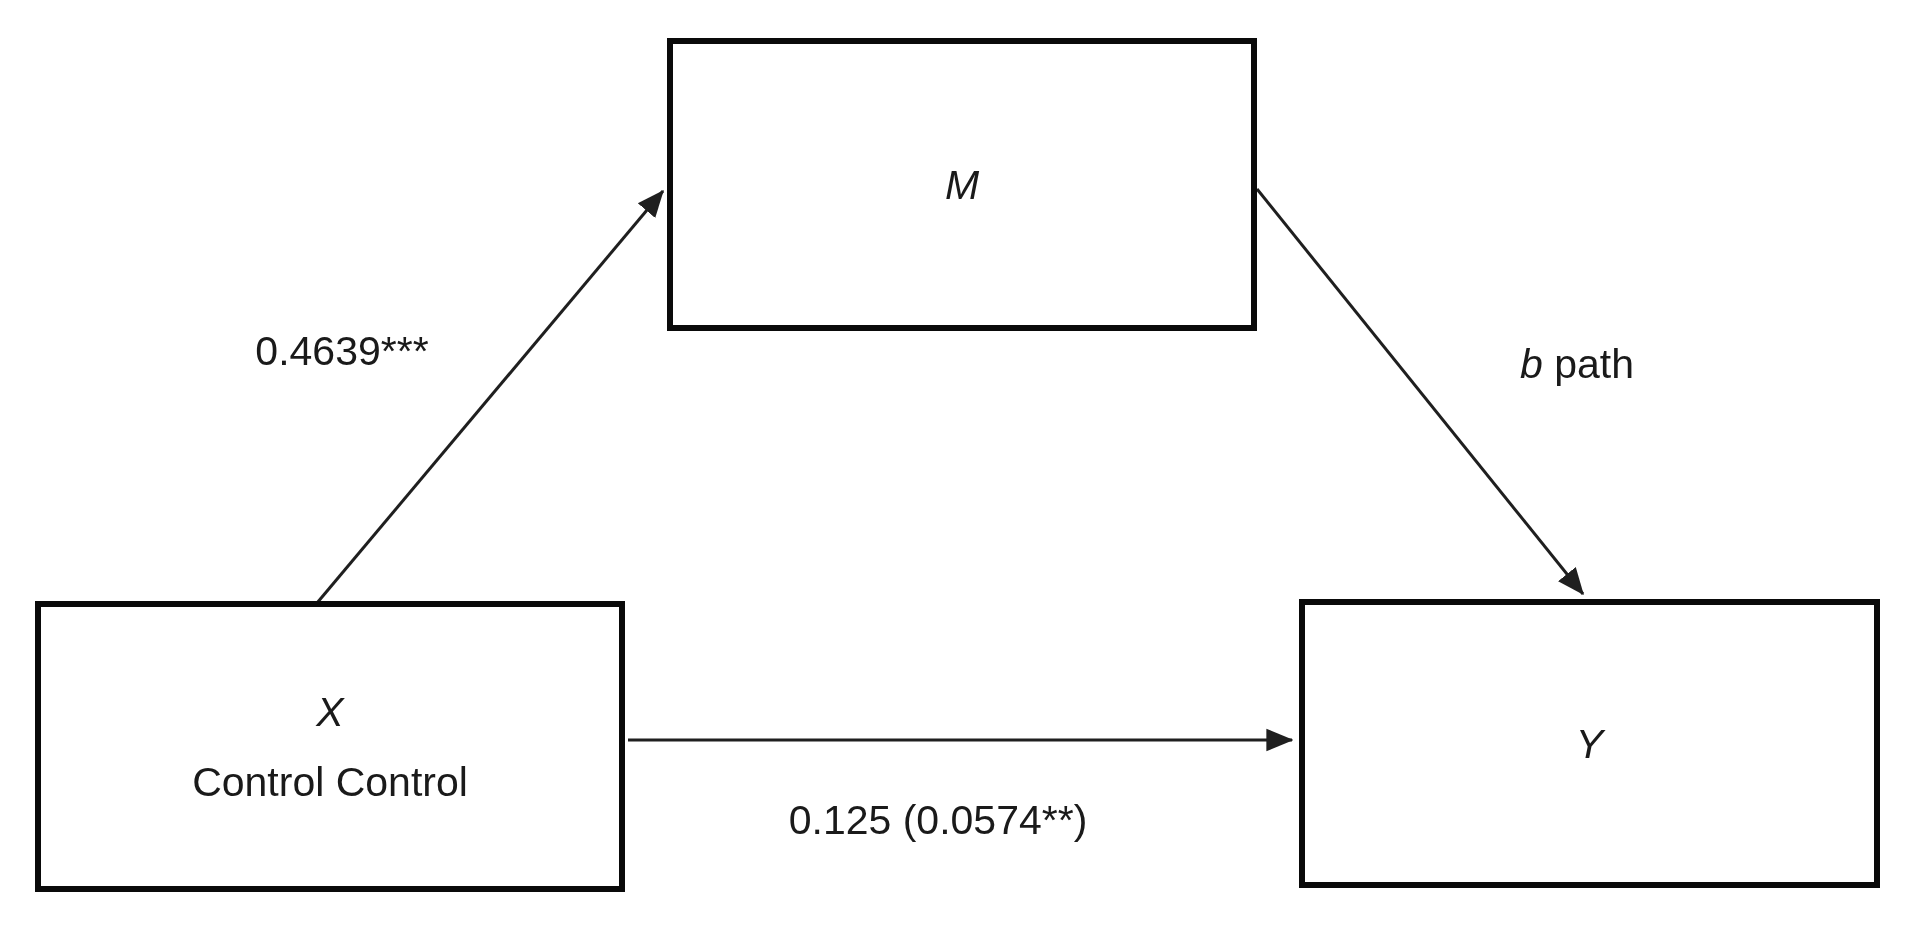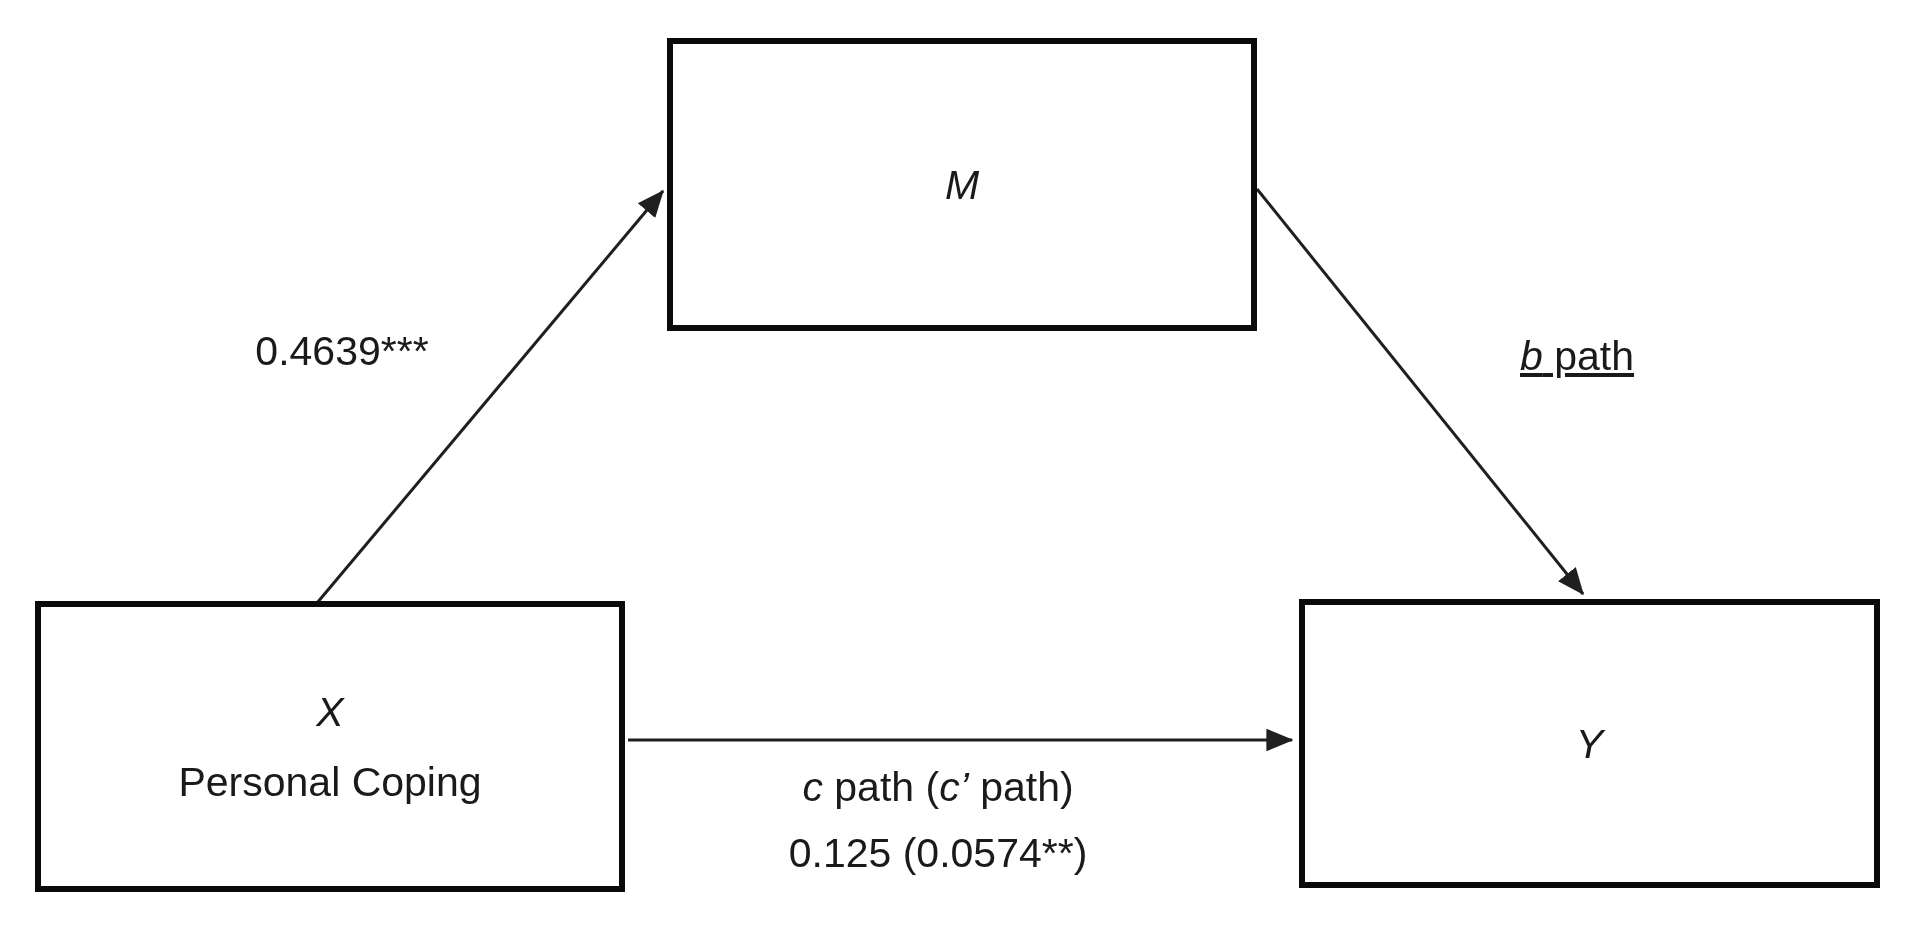--- a/index.html
+++ b/index.html
@@ -37,21 +37,21 @@
   .var { font-style: italic; }
   .plabel {
     position: absolute;
     transform: translate(-50%, -50%);
     text-align: center;
     font-size: 41px;
     line-height: 66px;
     white-space: nowrap;
   }
   #label-a { left: 342px;  top: 351px; }
-  #label-b { left: 1577px; top: 356px; text-decoration: underline; }
+  #label-b { left: 1577px; top: 364px; }
   #label-c { left: 938px;  top: 820px; }
   .it { font-style: italic; }
 </style>
 </head>
 <body>
 
 <div class="canvas">
 
   <svg class="arrow-layer" viewBox="0 0 1926 938" xmlns="http://www.w3.org/2000/svg">
     <defs>
@@ -63,33 +63,32 @@
     <line x1="1257" y1="189" x2="1583" y2="594" stroke="#1f1f1f" stroke-width="3" marker-end="url(#arrowhead)"></line>
     <line x1="628" y1="740" x2="1292" y2="740" stroke="#1f1f1f" stroke-width="3" marker-end="url(#arrowhead)"></line>
   </svg>
 
   <div class="node" id="node-m">
     <span class="var">M</span>
   </div>
 
   <div class="node" id="node-x">
     <span class="var">X</span>
-    <span>Personal Coping</span>
+    <span>Control Control</span>
   </div>
 
   <div class="node" id="node-y">
     <span class="var">Y</span>
   </div>
 
   <div class="plabel" id="label-a">
     <div>0.4639***</div>
   </div>
 
   <div class="plabel" id="label-b">
     <div><span class="it">b</span><span> path</span></div>
   </div>
 
   <div class="plabel" id="label-c">
-    <div><span class="it">c</span><span> path (</span><span class="it">c’</span><span> path)</span></div>
     <div>0.125 (0.0574**)</div>
   </div>
 
 </div>
 
 </body></html>

